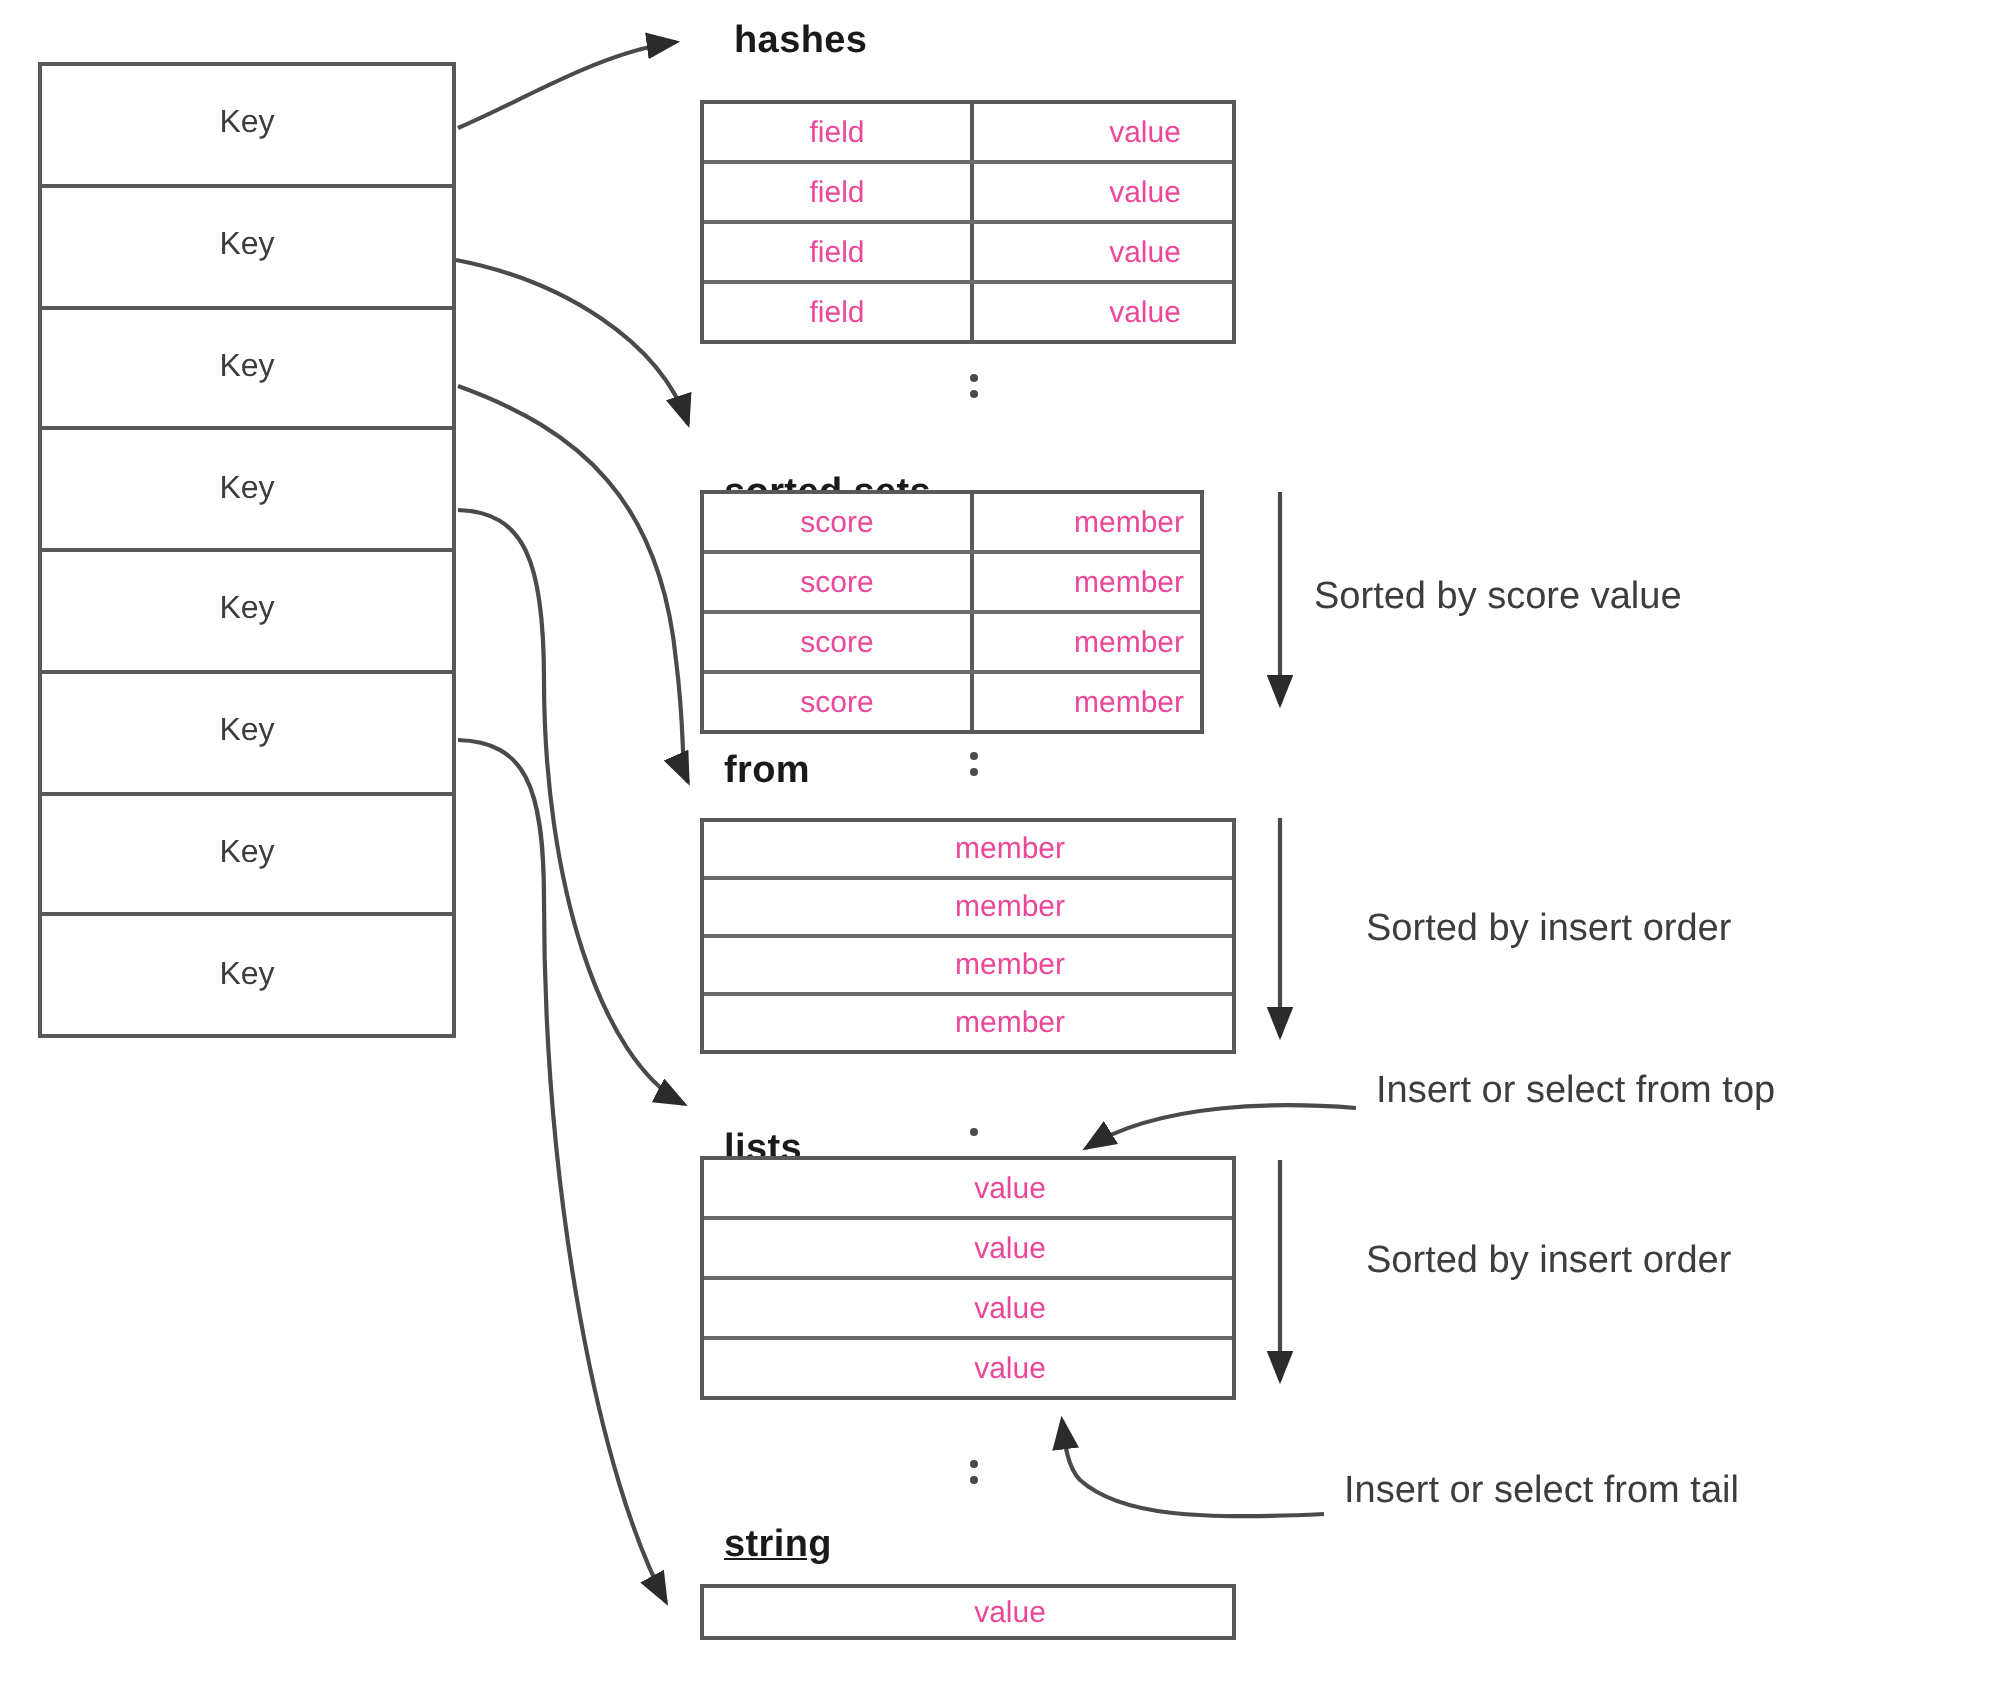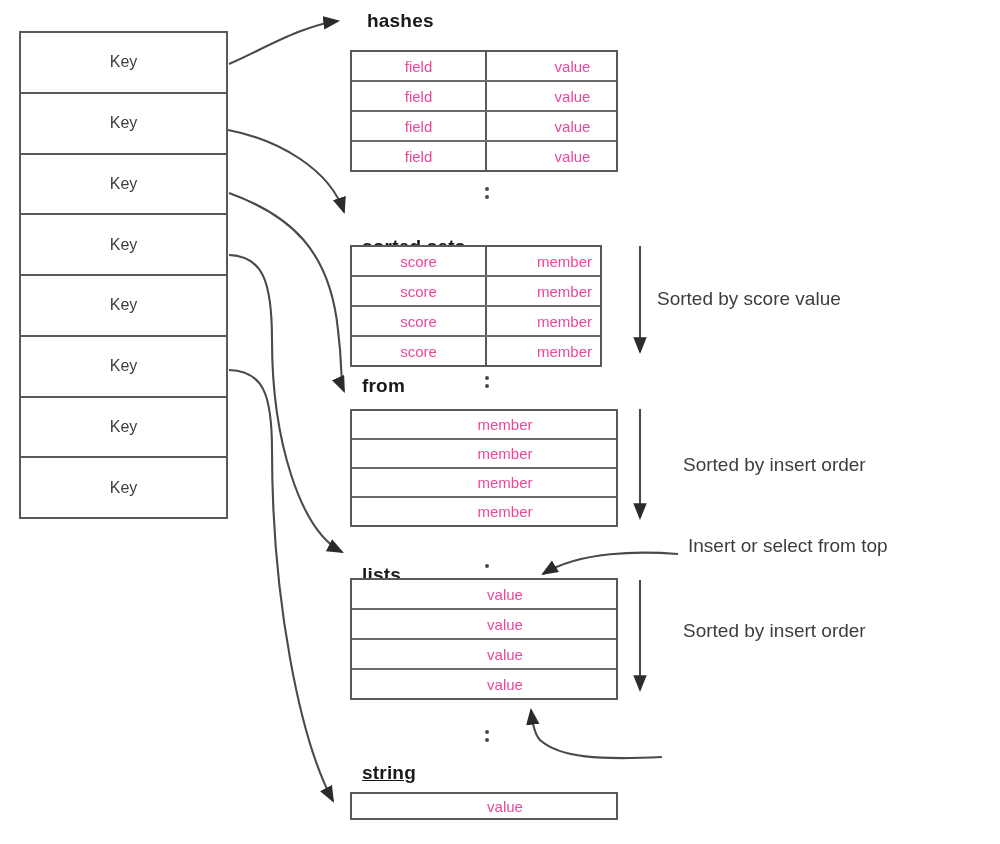--- a/index.html
+++ b/index.html
@@ -229,20 +229,21 @@
 
   <div class="anno" style="left:688px; top:535px;">Insert or select from top</div>
 
   <div class="anno" style="left:683px; top:620px;">Sorted by insert order</div>
 
   <div class="vdots" style="left:483px; top:726px;">
     <i></i>
       <i></i>
   </div>
 
+  <div class="anno" style="left:672px; top:735px;">Insert or select from tail</div>
 
   <div class="sec-title" style="left:362px; top:762px;text-decoration:underline;">string</div>
 
   <div class="dtable" style="left:350px; top:792px; width:268px; height:28px;">
     <div class="drow">
       <div class="dcell">value</div>
     </div>
   </div>
 
   <svg id="arrows" viewBox="0 0 1000 844" xmlns="http://www.w3.org/2000/svg">

